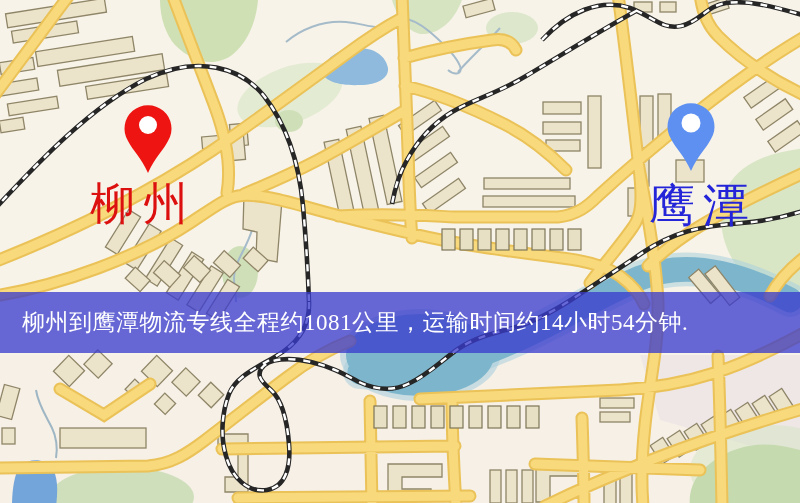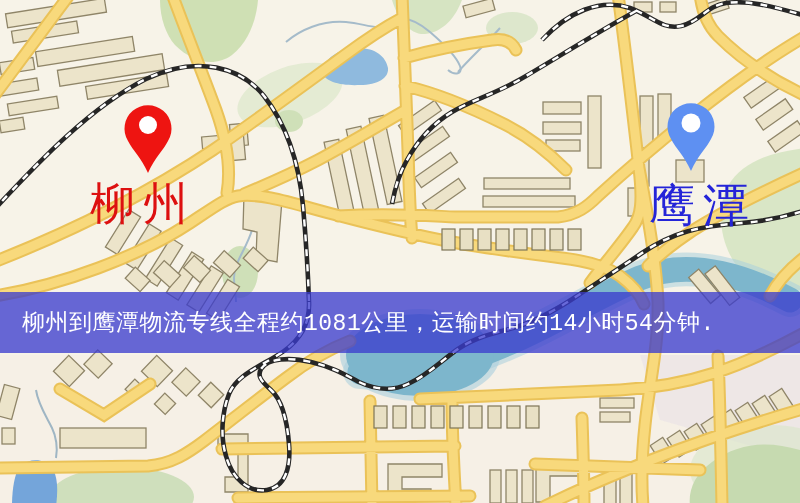--- a/index.html
+++ b/index.html
@@ -1,17 +1,17 @@
 <!DOCTYPE html>
 <html><head>
 <meta charset="utf-8">
 <style>
   html,body{margin:0;padding:0;background:#f7f3e8;}
   .stage{position:relative;width:800px;height:503px;overflow:hidden;
-         font-family:Liberation Mono, monospace;}
+         font-family:Liberation Serif, serif;}
   .stage svg{position:absolute;left:0;top:0;}
   .banner{position:absolute;left:0;top:292px;width:800px;height:61px;
           background:rgba(58,60,205,0.77);display:flex;align-items:center;z-index:5;}
   .banner-text{color:#ffffff;font-size:23px;letter-spacing:0.5px;padding-left:22px;
                white-space:nowrap;font-weight:400;}
   .city-label{font-size:45px;letter-spacing:8px;font-weight:500;}
   .city-label.dest{font-size:46px;}
 </style>
 </head>
 <body>

